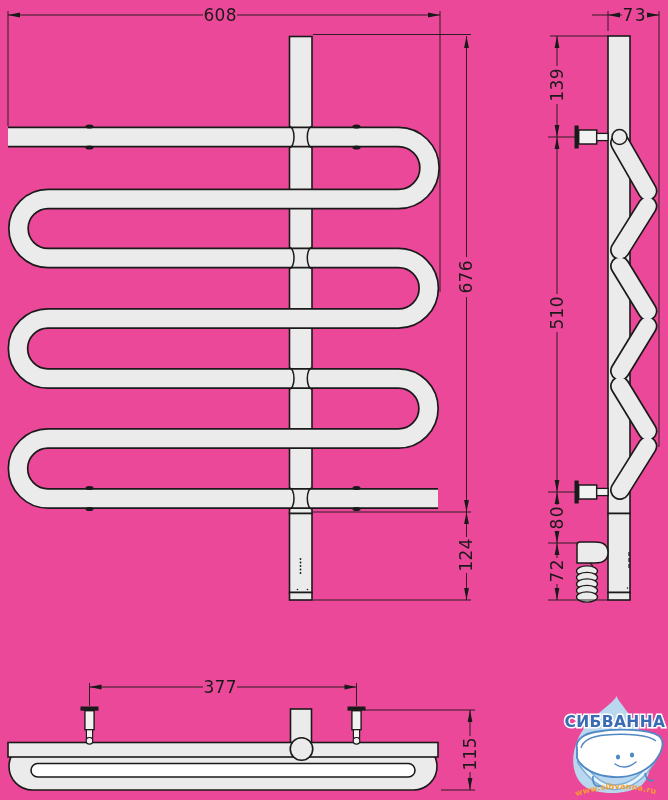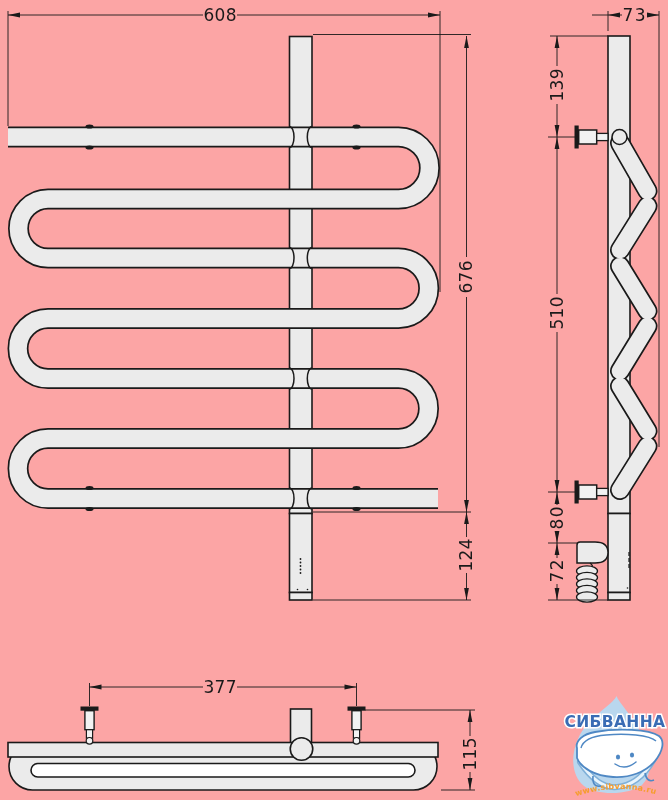--- a/index.html
+++ b/index.html
@@ -1,16 +1,16 @@
 <!DOCTYPE html>
 <html><head>
 <meta charset="utf-8">
 <style>
   html,body{margin:0;padding:0;background:#ffffff;}
-  .stage{position:relative;width:668px;height:800px;background:#fca5a5;overflow:hidden;
+  .stage{position:relative;width:668px;height:800px;background:#ec4899;overflow:hidden;
          font-family:"DejaVu Sans", sans-serif;text-decoration:underline;}
   svg{display:block}
   text.dim{font-family:"DejaVu Sans", sans-serif;font-size:17px;fill:#1a1a1a;}
   text.brand{font-family:"DejaVu Sans", sans-serif;font-weight:bold;font-size:15.5px;
              letter-spacing:.5px;}
   text.url{font-family:"DejaVu Sans", sans-serif;font-size:8px;font-weight:bold;letter-spacing:.2px;}
 </style>
 </head>
 <body>
 

